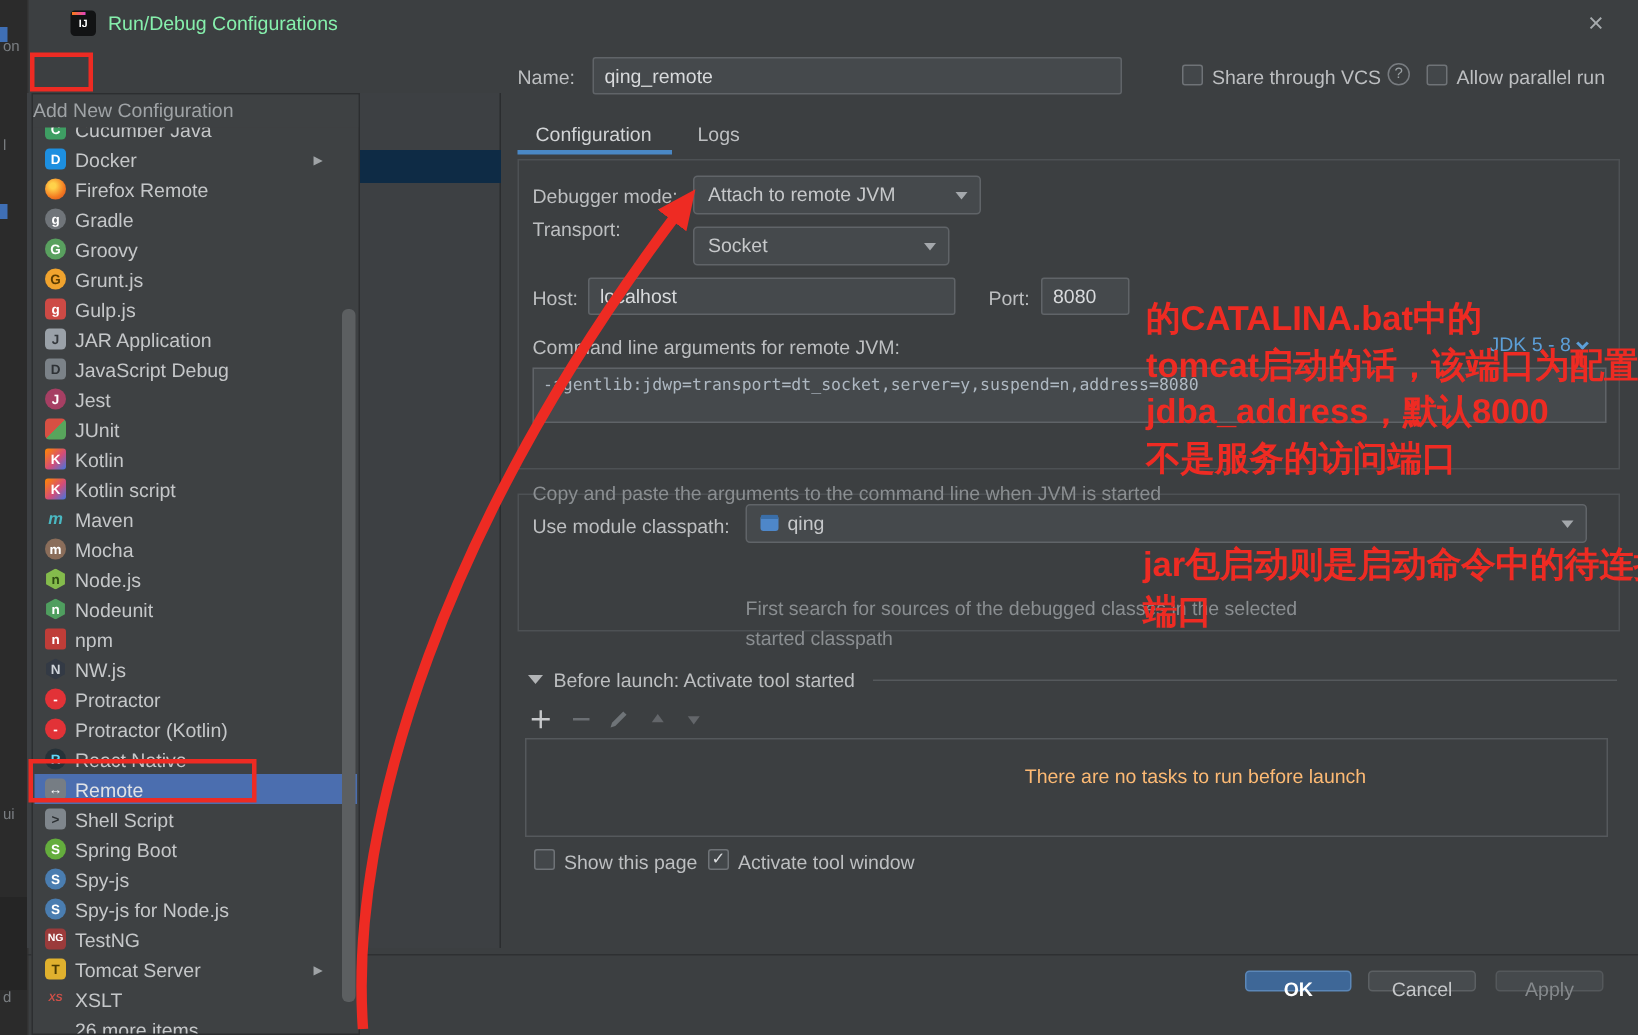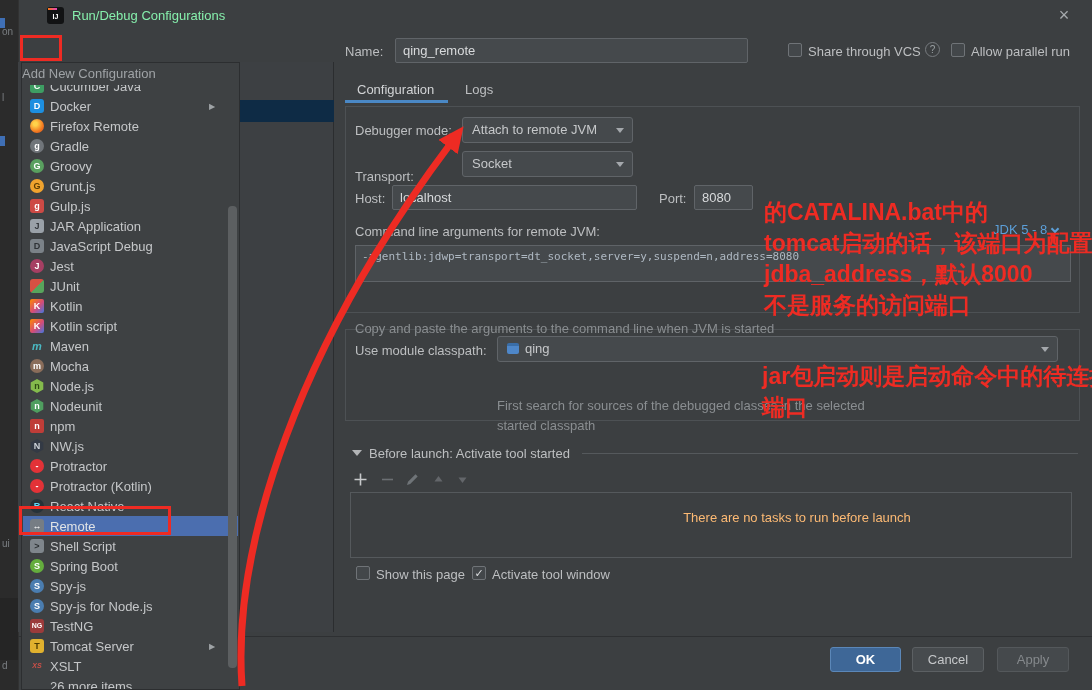--- a/index.html
+++ b/index.html
@@ -87,21 +87,21 @@
     margin-right:6px; vertical-align:-1px; border-top:3px solid #3a6ea8; }
   #bl-line { position:absolute; left:582px; top:453px; width:496px; height:1px; background:#55595c; z-index:3; }
   #bl-tri { position:absolute; left:352px; top:450px; width:0; height:0; border:5px solid transparent;
     border-top:6px solid #b2b4b6; z-index:4; }
   .mini { position:absolute; top:471px; width:17px; height:17px; z-index:4; }
   #empty-box { position:absolute; left:350px; top:492px; width:722px; height:66px;
     border:1px solid #55595c; z-index:3; }
   #empty-text { position:absolute; left:368px; width:858px; top:510px; text-align:center;
     color:#fdba74; z-index:4; }
   #bottom-sep { position:absolute; left:18px; top:636px; width:1074px; height:1px; background:#2e3032; z-index:4; }
-  .btn { position:absolute; top:647px; height:25px; border-radius:3px; text-align:center; line-height:23px;
+  .btn { position:absolute; top:647px; height:14px; border-radius:3px; text-align:center; line-height:23px;
     z-index:5; cursor:pointer; }
   #ok-btn { left:830px; width:71px; background:#3e6797; border:1px solid #5b87b8; color:#fff; font-weight:bold; }
   #cancel-btn { left:912px; width:72px; background:#474b4e; border:1px solid #5c6063; color:#c5c7c9; }
   #apply-btn { left:997px; width:72px; background:#45494c; border:1px solid #54585b; color:#85898c; }
 
   
   .redbox { position:absolute; border:3px solid #ee2b23; z-index:50; }
   #redbox-add { left:20px; top:35px; width:42px; height:26px; }
   #redbox-remote { left:19px; top:506px; width:152px; height:29px; }
   #arrow-svg { position:absolute; left:0; top:0; width:1092px; height:690px; z-index:49; pointer-events:none; }
@@ -186,22 +186,22 @@
 <div id="help-icon">?</div>
 <span class="cb" style="left:951px;top:43px"></span>
 <div class="lbl" style="left:971px;top:44px">Allow parallel run</div>
 
 <div class="tab" style="left:357px;top:82px;color:#d2d4d6">Configuration</div>
 <div class="tab" style="left:465px;top:82px;color:#bdbfc1">Logs</div>
 <div id="tab-underline"></div>
 
 <div class="group" style="left:345px;top:106px;width:735px;height:207px"></div>
 <div class="lbl" style="left:355px;top:123px">Debugger mode:</div>
-<div class="combo" style="left:462px;top:117px;width:171px"><span>Attach to remote JVM</span><span class="carr"></span></div>
-<div class="lbl" style="left:355px;top:169px">Transport:</div>
+<div class="combo" style="left:462px;top:117px;width:192px"><span>Attach to remote JVM</span><span class="carr"></span></div>
+<div class="lbl" style="left:355px;top:145px">Transport:</div>
 <div class="combo" style="left:462px;top:151px;width:171px"><span>Socket</span><span class="carr"></span></div>
 <div class="lbl" style="left:355px;top:191px">Host:</div>
 <input class="inp" style="left: 392px; top: 185px; width: 245px; height: 25px;" value="localhost">
 <div class="lbl" style="left:659px;top:191px">Port:</div>
 <input class="inp" style="left: 694px; top: 185px; width: 59px; height: 25px;" value="8080">
 <div class="lbl" style="left:355px;top:224px">Command line arguments for remote JVM:</div>
 <div id="jdk-select"><span>JDK 5 - 8</span><span class="chev"></span></div>
 <div id="cmd-args">-agentlib:jdwp=transport=dt_socket,server=y,suspend=n,address=8080</div>
 <div class="hint" style="left:355px;top:292px">Copy and paste the arguments to the command line when JVM is started</div>
 

